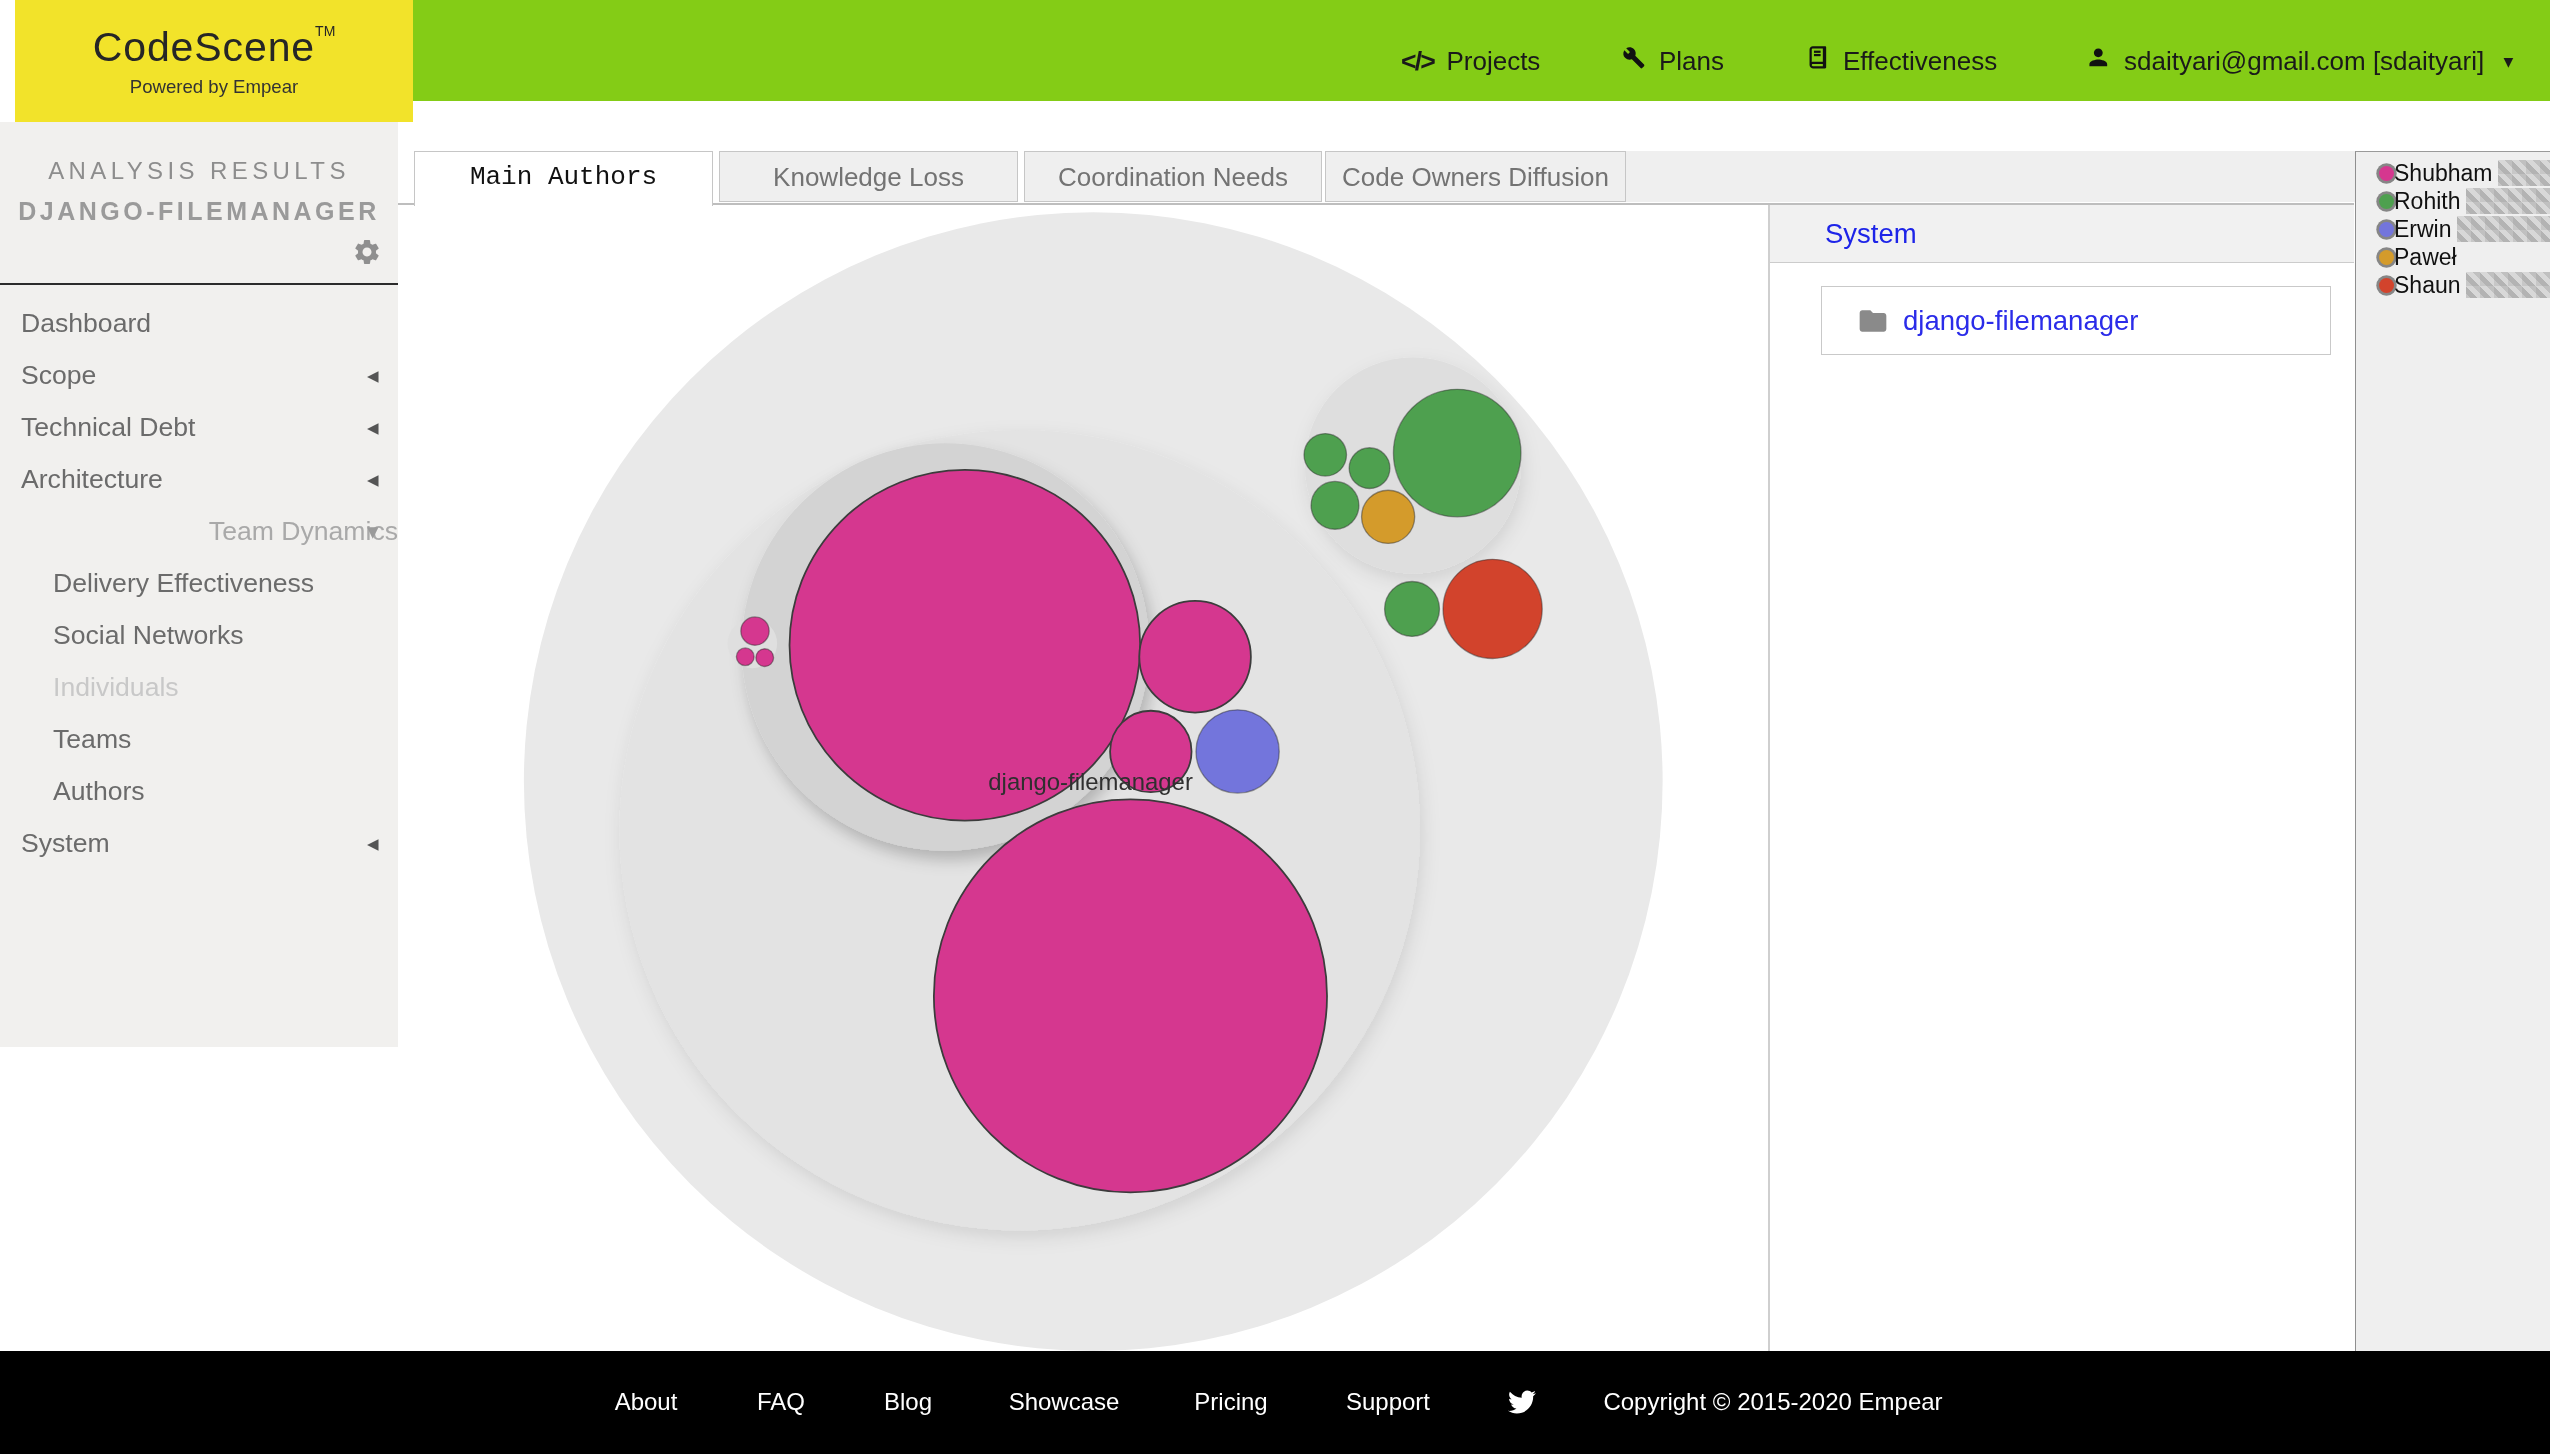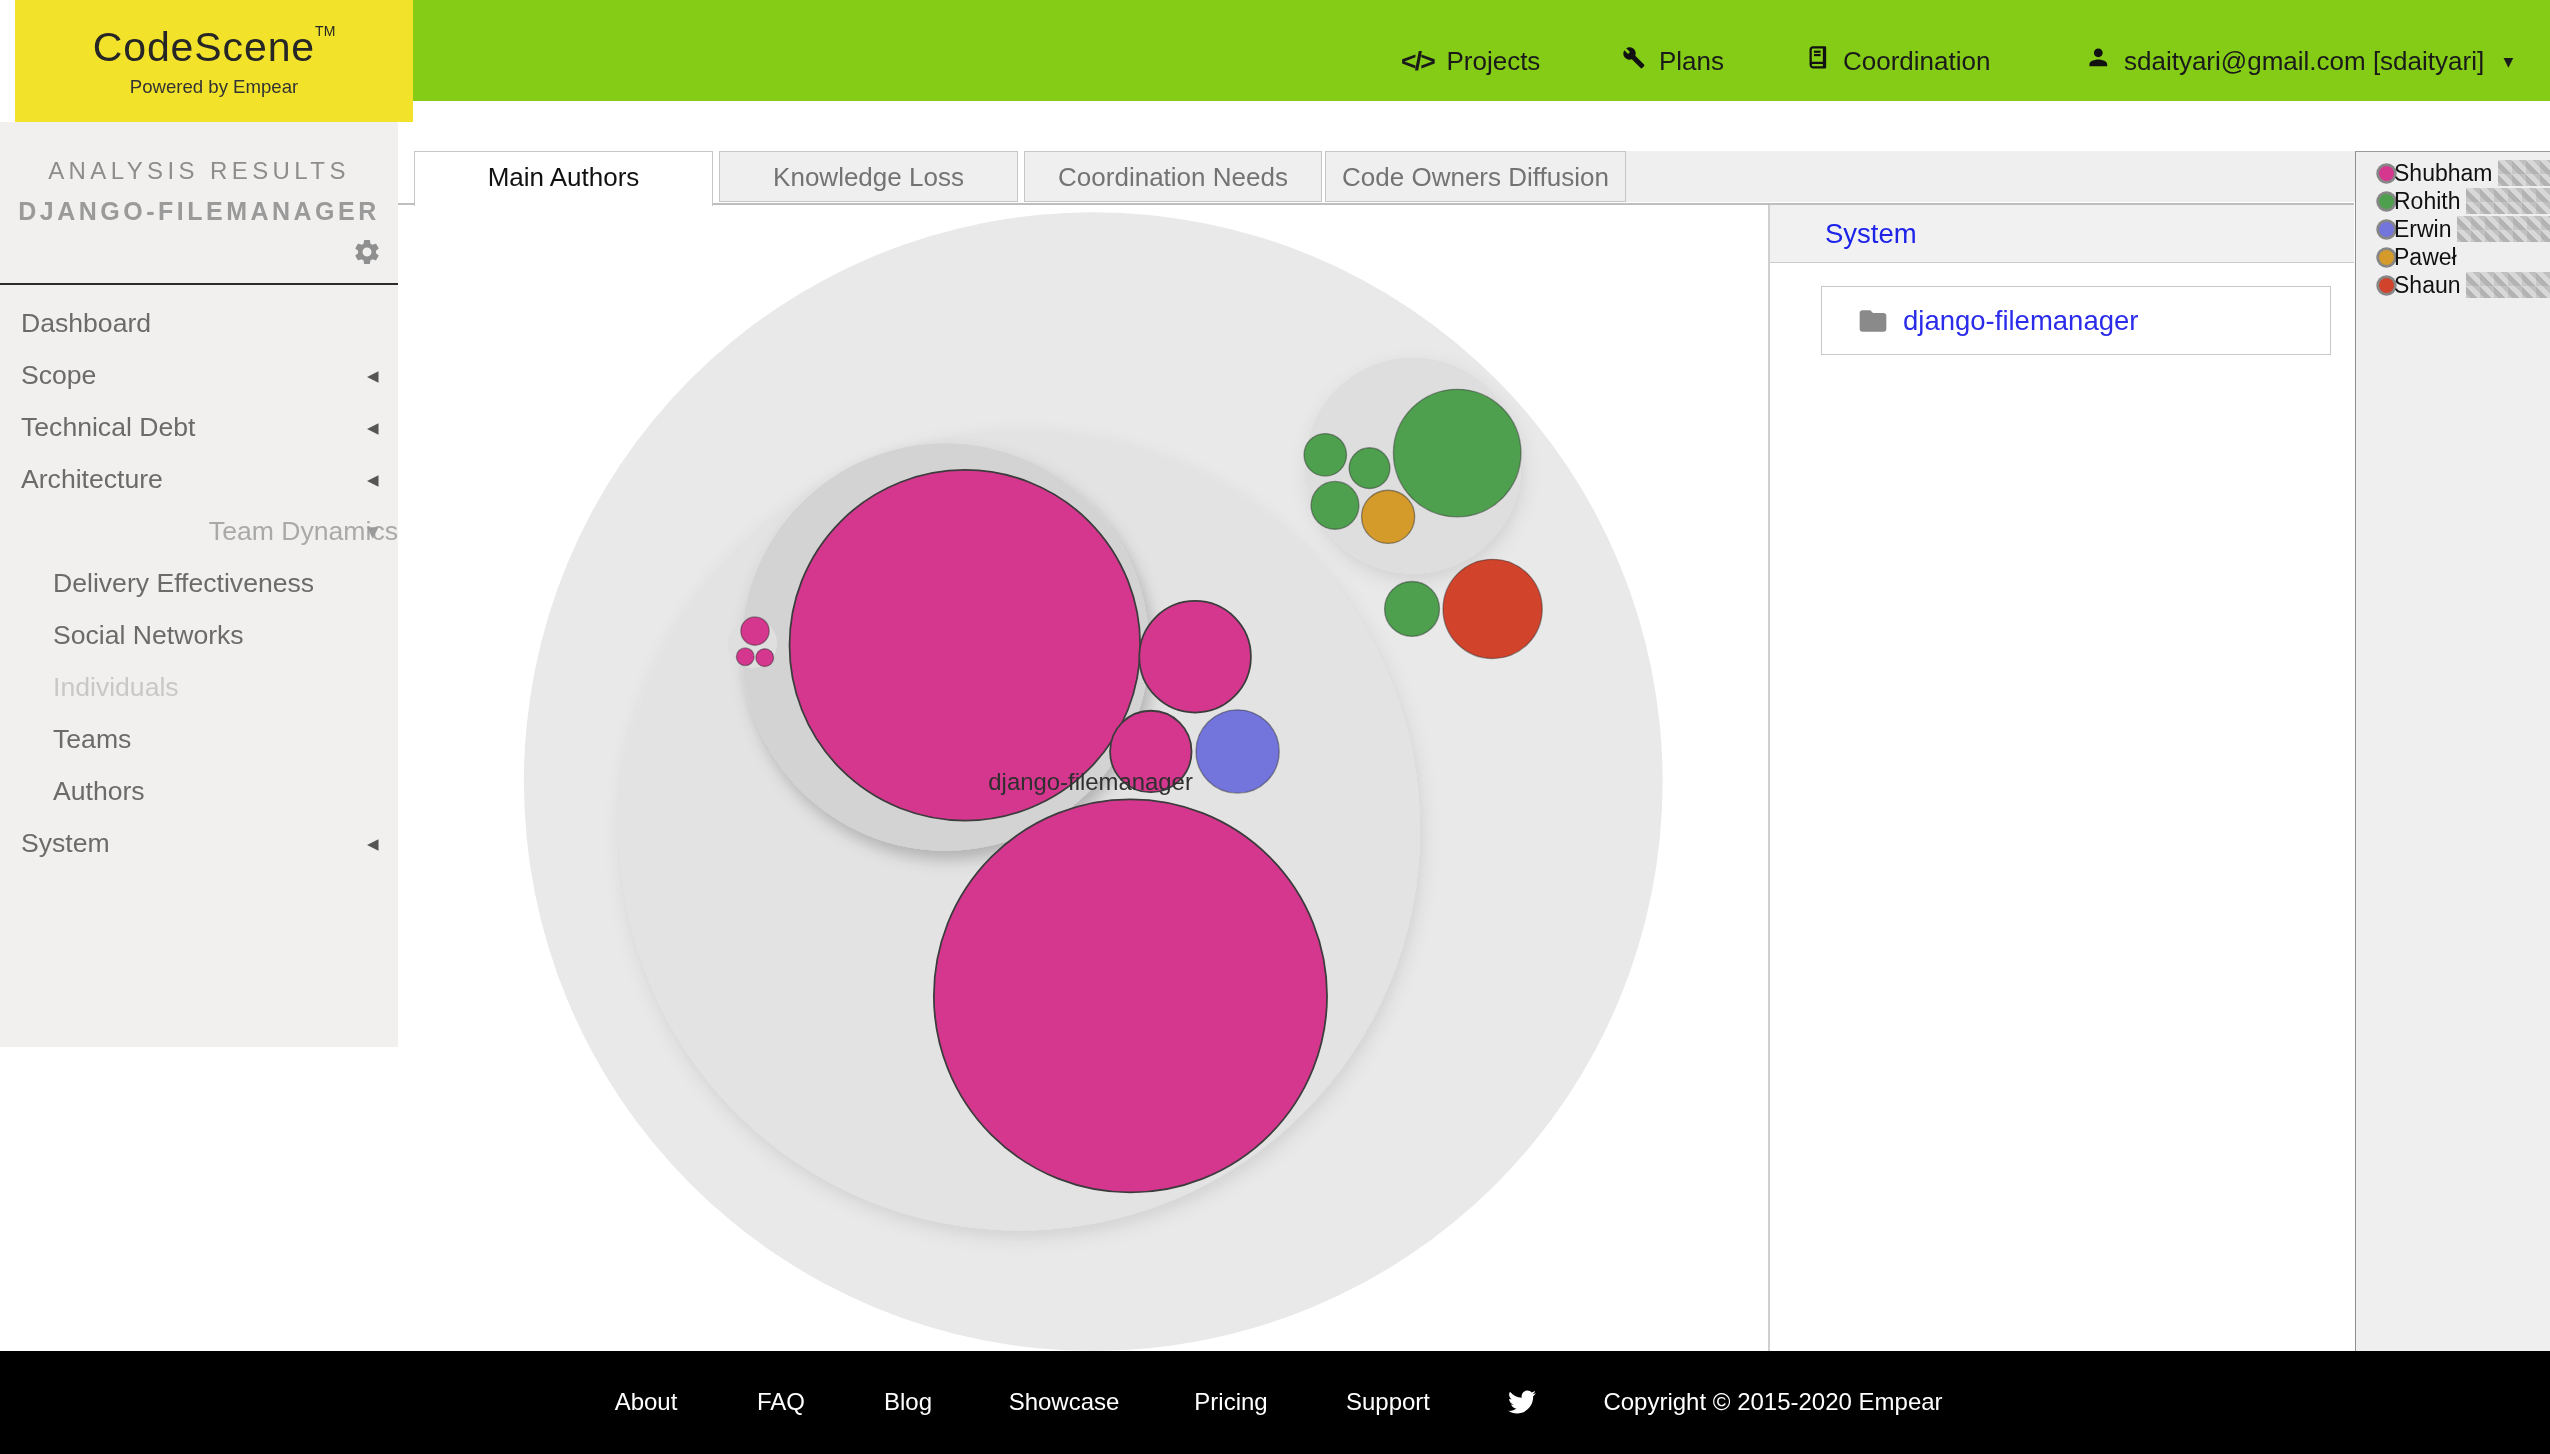--- a/index.html
+++ b/index.html
@@ -30,21 +30,21 @@
   .side-item.lvl1 { padding-left:53px; }
   .side-item.open { color:#a9a9a9;text-align:right; }
   .side-item.active { color:#c8c8c8; }
   .side-item .arrow { position:absolute; right:19.5px; top:0; font-size:23px; color:#555; }
   .side-item.open .arrow { color:#9a9a9a; }
 
   
   .tab-strip-fill { position:absolute; top:151px; height:51px; background:#efefef; }
   .tab-strip-border { position:absolute; left:398px; top:203px; width:1956px; height:1.8px; background:#bebebe; }
   .tab { position:absolute; top:151px; height:51px; line-height:51px; text-align:center; font-size:26px; color:#737373; background:#efefef; border:0.9px solid #c6c6c6; cursor:pointer; }
-  .tab.active { background:#fff; color:#111; height:55px; border-bottom:none; z-index:3; }
+  .tab.active { background:#fff; color:#111; height:55px; border-bottom:none; z-index:3;font-family:Liberation Mono, monospace; }
 
   
   .chart-area { position:absolute; left:398px; top:205px; width:1370px; height:1147px; background:#fff; }
   .chart-svg { position:absolute; left:8.9px; top:0; }
   .panel-divider { position:absolute; left:1768px; top:205px; width:1.8px; height:1147px; background:#cfcfcf; }
 
   
   .system-panel { position:absolute; left:1770px; top:205px; width:584px; height:1147px; background:#fff; }
   .system-head { position:absolute; left:0; top:0; width:584px; height:58px; background:#f1f1f1; border-bottom:1.8px solid #ccc; line-height:58px; padding-left:55px; font-size:27.5px; color:#1d24e8; }
   .system-card { position:absolute; left:51px; top:81px; width:510px; height:69px; background:#fff; border:1.8px solid #c9c9c9; display:flex; align-items:center; padding-left:35px; gap:14px; }
@@ -88,21 +88,21 @@
             <path d="M21.7 18.6l-7.9-7.9c.8-2 .4-4.4-1.3-6.1C10.6 2.7 7.7 2.5 5.6 3.9L9 7.3 7.3 9 3.9 5.6C2.5 7.7 2.7 10.6 4.6 12.5c1.7 1.7 4.1 2.1 6.1 1.3l7.9 7.9c.4.4 1 .4 1.4 0l1.7-1.7c.4-.4.4-1 0-1.4z"></path>
           </svg></span>
       <span>Plans</span>
     </div>
     <div class="nav-item" style="left:1789px;">
       <span><svg viewBox="0 0 24 24">
             <path d="M18 2H8C6.3 2 5 3.3 5 5v14c0 1.7 1.3 3 3 3h11c.6 0 1-.4 1-1V3c0-.6-.4-1-1-1zM8 4h9v12H8c-.4 0-.7.1-1 .2V5c0-.6.4-1 1-1zm0 16c-.6 0-1-.4-1-1s.4-1 1-1h9v2H8z"></path>
             <rect x="9" y="6" width="6" height="2"></rect>
             <rect x="9" y="9" width="6" height="2"></rect>
           </svg></span>
-      <span>Coordination</span>
+      <span>Effectiveness</span>
     </div>
     <div class="nav-item" style="left:2070px;">
       <span><svg viewBox="0 0 24 24">
             <path d="M12 12c2.21 0 4-1.79 4-4s-1.79-4-4-4-4 1.79-4 4 1.79 4 4 4zm0 2c-2.67 0-8 1.34-8 4v2h16v-2c0-2.66-5.33-4-8-4z"></path>
           </svg></span>
       <span>sdaityari@gmail.com [sdaityari]</span>
       <span class="caret-glyph">▾</span>
     </div>
   </div>
 

